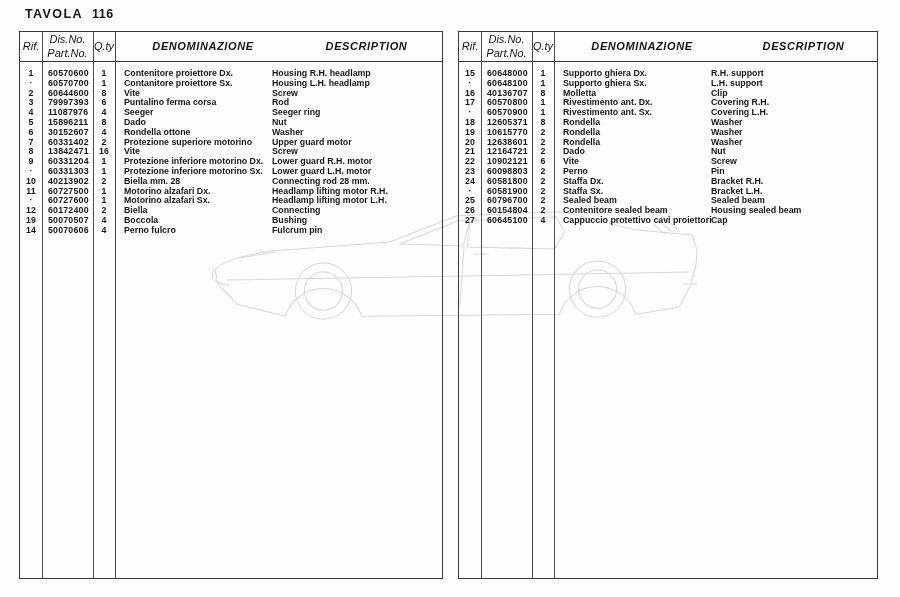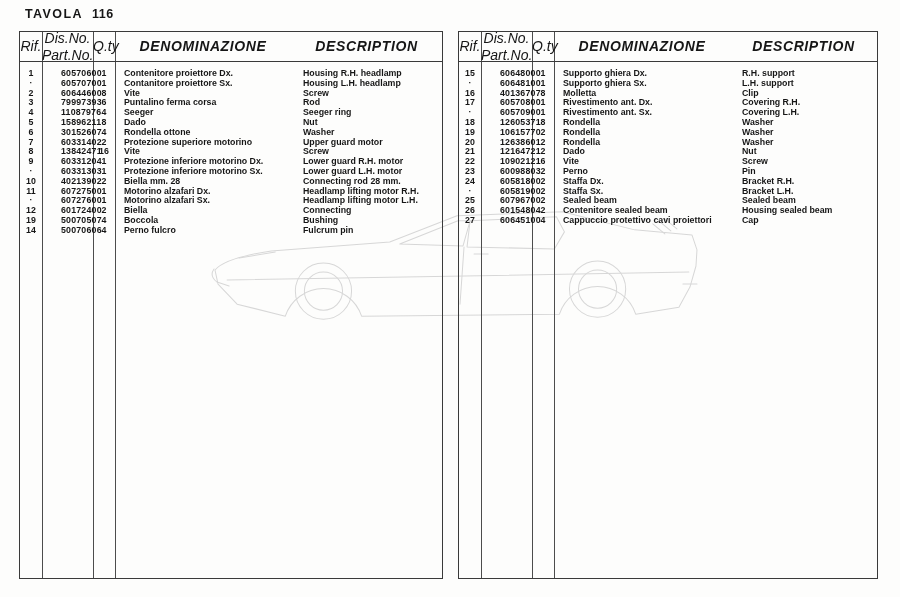--- a/index.html
+++ b/index.html
@@ -23,35 +23,35 @@
   .ptable.left{left:19px;width:424px;}
   .ptable.right{left:458px;width:420px;}
 
   .vline{position:absolute;top:0;bottom:0;width:1px;background:#4c4c4c;}
   .v1{left:22px;} .v2{left:73px;} .v3{left:95px;}
 
   .thead{
     position:absolute;top:0;left:0;right:0;height:29px;
     border-bottom:1.5px solid #3a3a3a;
     display:flex;align-items:center;
-    font-style:italic;font-size:14px;line-height:1.2;
+    font-style:italic;font-size:11px;line-height:1.2;
   }
   .h-rif{width:22px;text-align:center;}
   .h-part{width:51px;text-align:center;}
   .h-qty{width:22px;text-align:center;}
   .h-name{width:176px;text-align:center;font-weight:bold;letter-spacing:.6px;}
   .h-desc{flex:1;text-align:center;font-weight:bold;letter-spacing:.6px;}
 
   .tbody{position:absolute;top:30.5px;left:0;right:0;bottom:0;padding-top:6.5px;overflow:hidden;}
   .trow{display:flex;height:9.8px;line-height:9.8px;font-size:8.8px;font-weight:bold;white-space:nowrap;}
   .cell{overflow:visible;}
   .cell.rif{width:22px;text-align:center;}
-  .cell.part{width:51px;padding-left:19px;box-sizing:border-box;letter-spacing:.2px;}
+  .cell.part{width:51px;padding-left:6px;box-sizing:border-box;letter-spacing:.2px;}
   .cell.qty{width:22px;text-align:center;}
-  .cell.name{width:188px;padding-left:9px;box-sizing:border-box;}
+  .cell.name{width:157px;padding-left:9px;box-sizing:border-box;}
   .cell.desc{flex:1;}
 </style>
 </head>
 <body>
 
 <div class="page-title">
   <span>TAVOLA</span><span class="title-num">116</span>
 </div>
 
 <svg class="watermark" viewBox="0 0 490 142" fill="none" stroke="#d7d7d7" stroke-width="1" stroke-linejoin="round" stroke-linecap="round">

